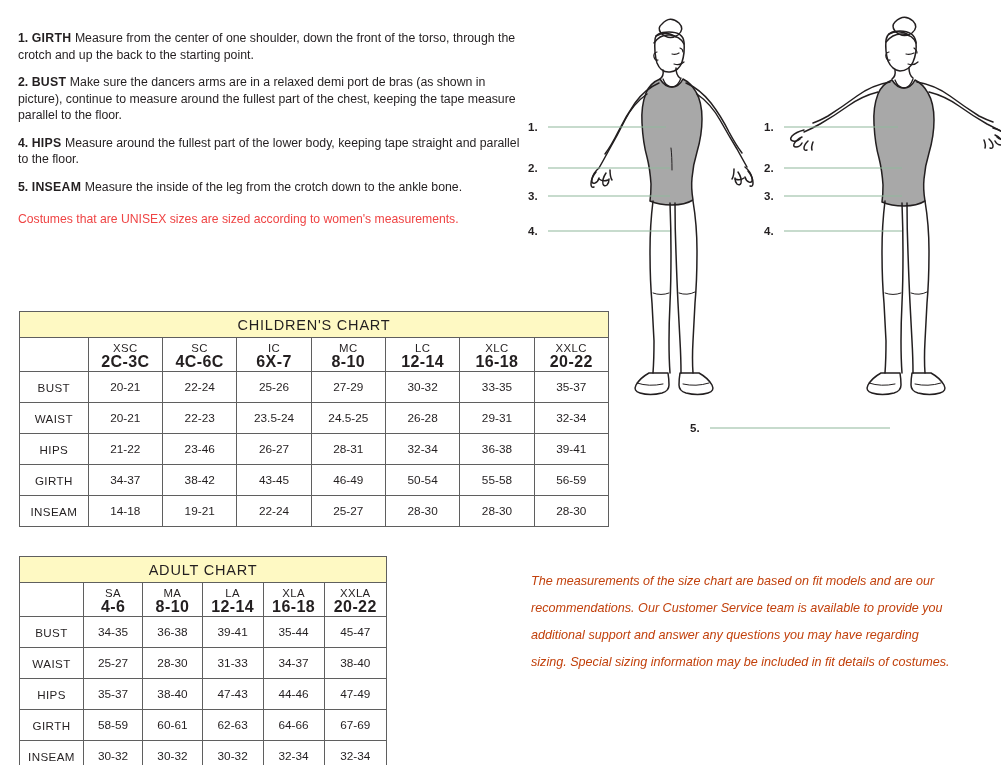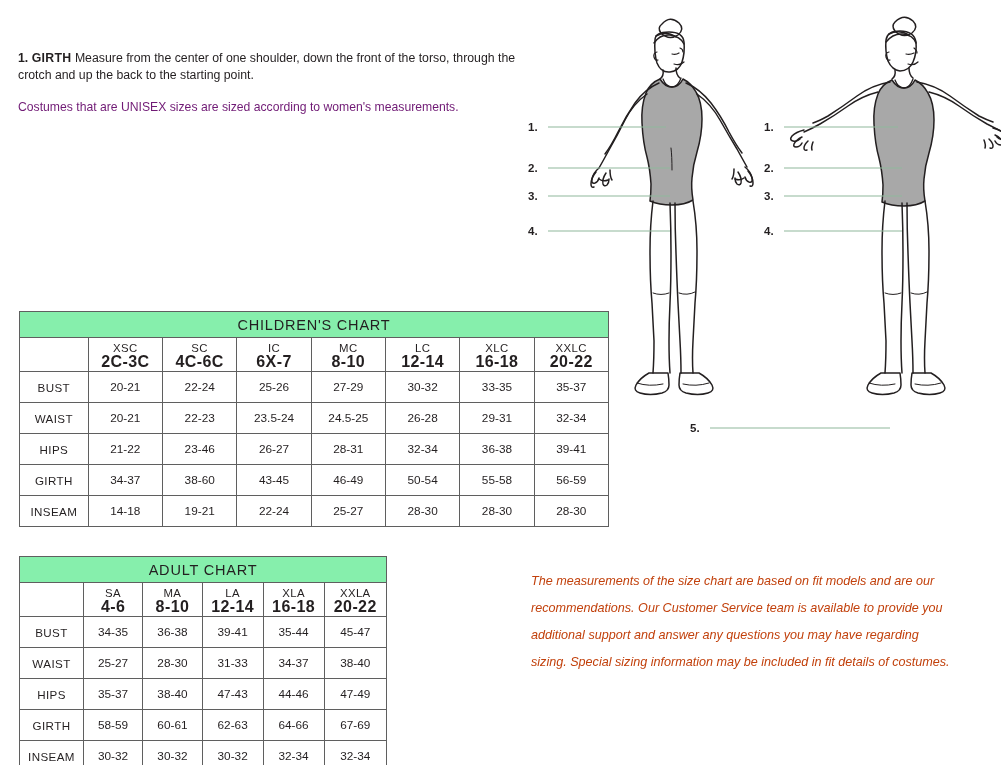--- a/index.html
+++ b/index.html
@@ -15,21 +15,20 @@
     color: #231f20;
     overflow: hidden;
   }
 
   
   #instructions {
     position: absolute;
     left: 18px;
     top: 30px;
     width: 510px;
-    margin-top: 20px;
   }
   .instr-line {
     font-size: 12.3px;
     line-height: 16.5px;
     margin-bottom: 11px;
     color: #231f20;
   }
   .instr-line .num {
     font-weight: bold;
   }
@@ -37,39 +36,39 @@
     font-weight: bold;
     letter-spacing: 0.3px;
   }
   .instr-line .txt {
     font-weight: normal;
   }
   #unisex-note {
     font-size: 12.2px;
     line-height: 16px;
     margin-top: 16px;
-    color: #701a75;
+    color: #ef4444;
   }
 
   
   .size-table {
     position: absolute;
     border-collapse: collapse;
     font-size: 11.6px;
     color: #231f20;
   }
   .size-table td, .size-table th {
     border: 1px solid #5f5f5f;
     text-align: center;
     vertical-align: middle;
     font-weight: normal;
     padding: 0;
   }
   .tbl-title {
-    background: #86efac;
+    background: #fef9c3;
     font-weight: bold;
     font-size: 14.5px;
     letter-spacing: 0.8px;
     height: 25px;
     border: 1px solid #5f5f5f;
     text-align: center;
   }
   .hdr-cell {
     font-weight: bold;
     font-size: 11.4px;
@@ -139,20 +138,35 @@
 </style>
 </head>
 <body>
 
 <div id="instructions">
   <div class="instr-line">
     <span class="num">1.</span>
     <span class="kw">GIRTH</span>
     <span class="txt">Measure from the center of one shoulder, down the front of the torso, through the crotch and up the back to the starting point.</span>
   </div>
+  <div class="instr-line">
+    <span class="num">2.</span>
+    <span class="kw">BUST</span>
+    <span class="txt">Make sure the dancers arms are in a relaxed demi port de bras (as shown in picture), continue to measure around the fullest part of the chest, keeping the tape measure parallel to the floor.</span>
+  </div>
+  <div class="instr-line">
+    <span class="num">4.</span>
+    <span class="kw">HIPS</span>
+    <span class="txt">Measure around the fullest part of the lower body, keeping tape straight and parallel to the floor.</span>
+  </div>
+  <div class="instr-line">
+    <span class="num">5.</span>
+    <span class="kw">INSEAM</span>
+    <span class="txt">Measure the inside of the leg from the crotch down to the ankle bone.</span>
+  </div>
   <div id="unisex-note">Costumes that are UNISEX sizes are sized according to women's measurements.</div>
 </div>
 
 <table class="size-table" id="children-table">
   <tbody>
       <tr>
     <td class="tbl-title" colspan="8">CHILDREN'S CHART</td>
   </tr>
   <tr>
     <td class="corner-cell"></td>
@@ -211,21 +225,21 @@
     <td class="data-cell">23-46</td>
     <td class="data-cell">26-27</td>
     <td class="data-cell">28-31</td>
     <td class="data-cell">32-34</td>
     <td class="data-cell">36-38</td>
     <td class="data-cell">39-41</td>
   </tr>
   <tr>
     <td class="row-label">GIRTH</td>
     <td class="data-cell">34-37</td>
-    <td class="data-cell">38-60</td>
+    <td class="data-cell">38-42</td>
     <td class="data-cell">43-45</td>
     <td class="data-cell">46-49</td>
     <td class="data-cell">50-54</td>
     <td class="data-cell">55-58</td>
     <td class="data-cell">56-59</td>
   </tr>
   <tr>
     <td class="row-label">INSEAM</td>
     <td class="data-cell">14-18</td>
     <td class="data-cell">19-21</td>

